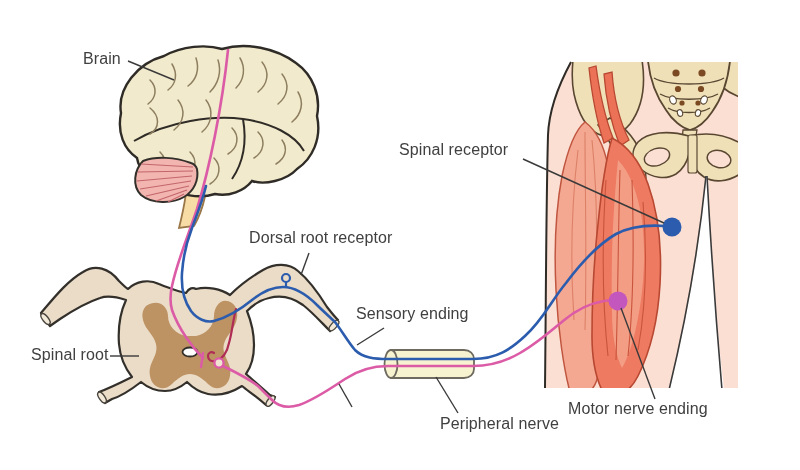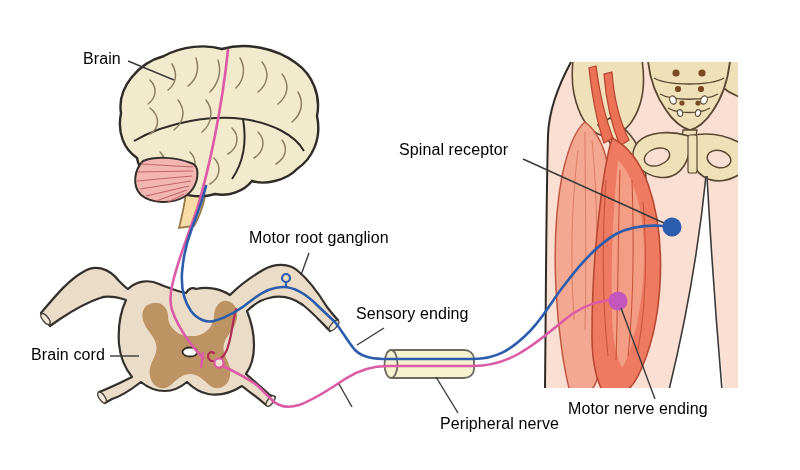--- a/index.html
+++ b/index.html
@@ -1,19 +1,19 @@
 <!DOCTYPE html>
 <html><head>
 <meta charset="utf-8">
 <style>
   html,body{margin:0;padding:0;background:#ffffff;}
   .stage{position:relative;width:800px;height:470px;background:#ffffff;overflow:hidden;
          font-family:"Liberation Sans", sans-serif;}
   .stage svg{position:absolute;left:0;top:0;}
-  .lbl{position:absolute;color:#000000;font-size:16px;line-height:1.05;white-space:nowrap;
+  .lbl{position:absolute;color:#404040;font-size:16px;line-height:1.05;white-space:nowrap;
        letter-spacing:0.1px;}
 </style>
 </head>
 <body>
 
 <div class="stage">
 <svg width="800" height="470" viewBox="0 0 800 470">
 
   <defs>
     <clipPath id="legClip">
@@ -159,19 +159,19 @@
     <line x1="523" y1="159" x2="664" y2="223"></line>
     <line x1="110" y1="356" x2="139" y2="356"></line>
     <line x1="384" y1="328" x2="357" y2="345"></line>
     <line x1="352" y1="407" x2="339" y2="384"></line>
     <line x1="436" y1="377" x2="458" y2="413"></line>
     <line x1="621" y1="308" x2="655" y2="399"></line>
   </g>
 </svg>
 
   <div class="lbl" style="left:83px;top:51px">Brain</div>
-  <div class="lbl" style="left:249px;top:230px">Motor root ganglion</div>
+  <div class="lbl" style="left:249px;top:230px">Dorsal root receptor</div>
   <div class="lbl" style="left:399px;top:142px">Spinal receptor</div>
-  <div class="lbl" style="left:31px;top:347px">Brain cord</div>
+  <div class="lbl" style="left:31px;top:347px">Spinal root</div>
   <div class="lbl" style="left:356px;top:306px">Sensory ending</div>
   <div class="lbl" style="left:440px;top:416px">Peripheral nerve</div>
   <div class="lbl" style="left:568px;top:401px">Motor nerve ending</div>
 </div>
 
 </body></html>

